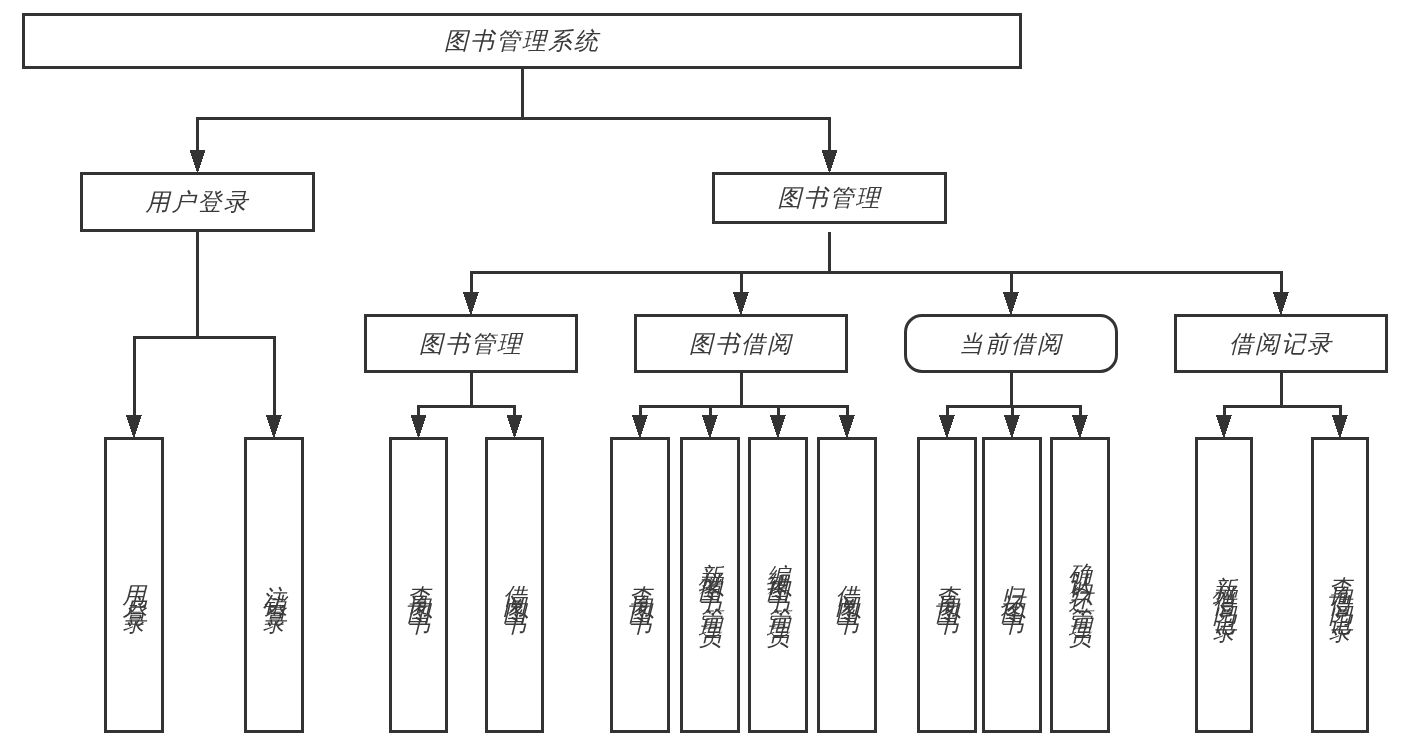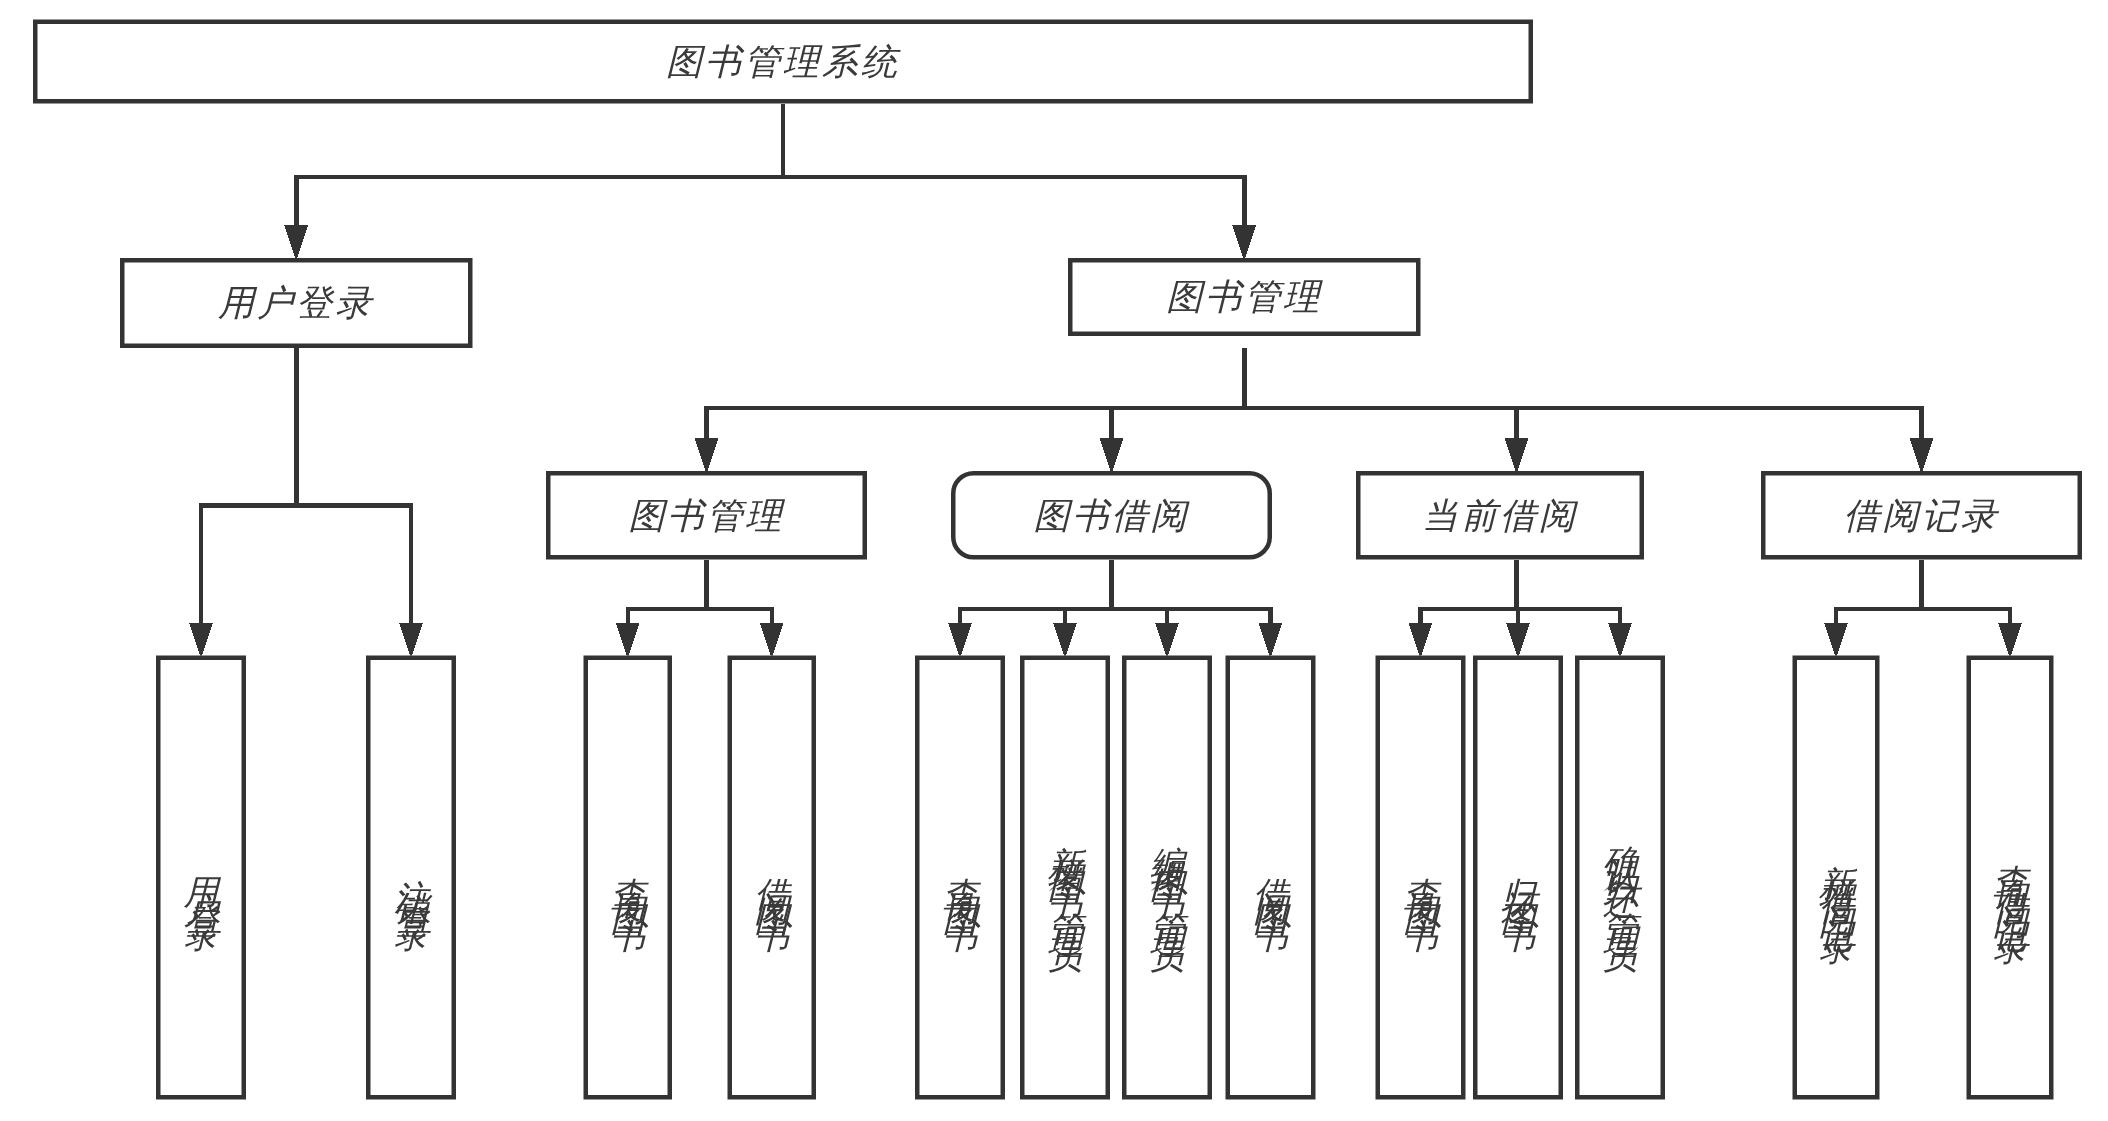--- a/index.html
+++ b/index.html
@@ -113,24 +113,24 @@
       </div>
       <div class="node" style="left: 80px; top: 172px; width: 235px; height: 60px;">
         <span class="node-label">用户登录</span>
       </div>
       <div class="node" style="left: 712px; top: 172px; width: 235px; height: 52px;">
         <span class="node-label">图书管理</span>
       </div>
       <div class="node" style="left: 364px; top: 314px; width: 214px; height: 59px;">
         <span class="node-label">图书管理</span>
       </div>
-      <div class="node" style="left: 634px; top: 314px; width: 214px; height: 59px; border-radius: 15px;">
+      <div class="node" style="left: 634px; top: 314px; width: 214px; height: 59px;">
         <span class="node-label">图书借阅</span>
       </div>
-      <div class="node" style="left: 904px; top: 314px; width: 192px; height: 59px;">
+      <div class="node" style="left: 904px; top: 314px; width: 214px; height: 59px; border-radius: 18px;">
         <span class="node-label">当前借阅</span>
       </div>
       <div class="node" style="left: 1174px; top: 314px; width: 214px; height: 59px;">
         <span class="node-label">借阅记录</span>
       </div>
       <div class="node vertical" style="left: 104px; top: 437px; width: 60px; height: 296px;">
         <span class="node-label">用户登录</span>
       </div>
       <div class="node vertical" style="left: 244px; top: 437px; width: 60px; height: 296px;">
         <span class="node-label">注销登录</span>

